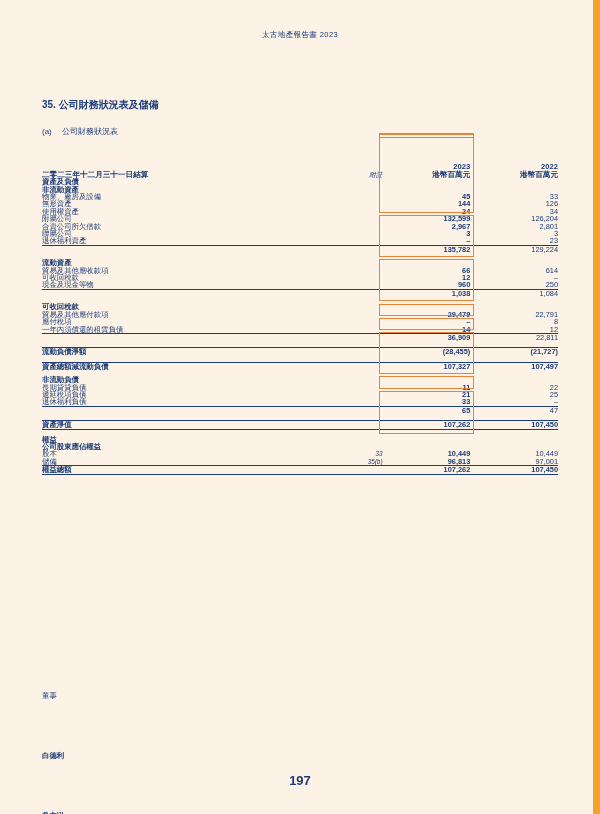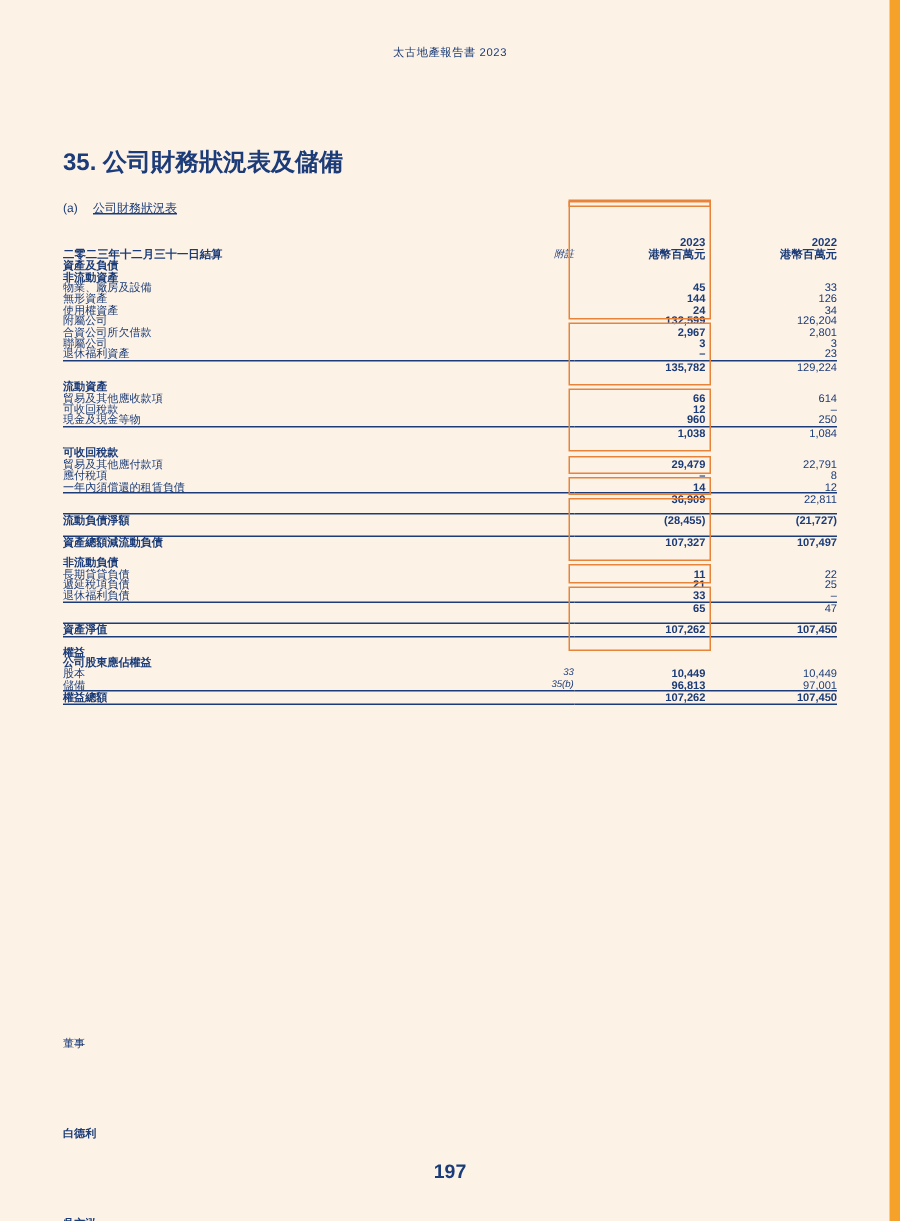--- a/index.html
+++ b/index.html
@@ -32,30 +32,29 @@
     letter-spacing: 0.4px;
   }
   
   .content {
     position: absolute;
     left: 42px;
     right: 42px;
     top: 98px;
   }
   h1.section-title {
-    font-size: 16px;
+    font-size: 10px;
     font-weight: bold;
     margin: 0 0 14px 0;
     color: #1b3c78;
   }
   .sub-title {
     font-size: 8px;
-    margin: 0 0 14px 0;
-    color: #1b3c78;
-    text-decoration: underline;
+    margin: 0 0 26px 0;
+    color: #1b3c78;
   }
   .sub-title .lbl {
     display: inline-block;
     width: 20px;
   }
   table.fin {
     width: 100%;
     border-collapse: collapse;
     font-size: 7.4px;
     color: #1b3c78;

